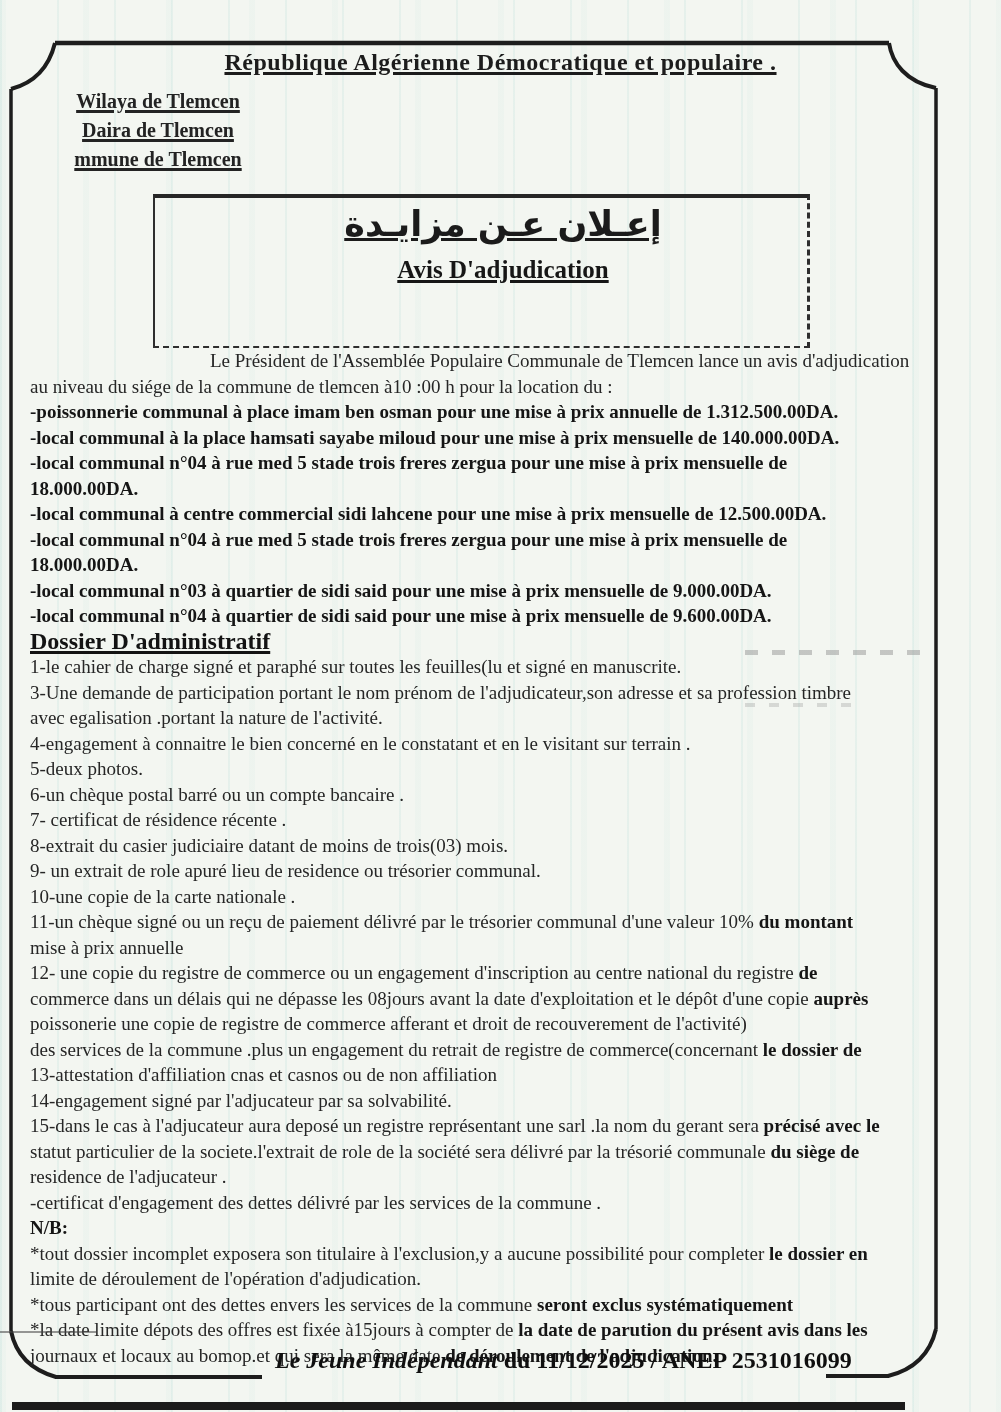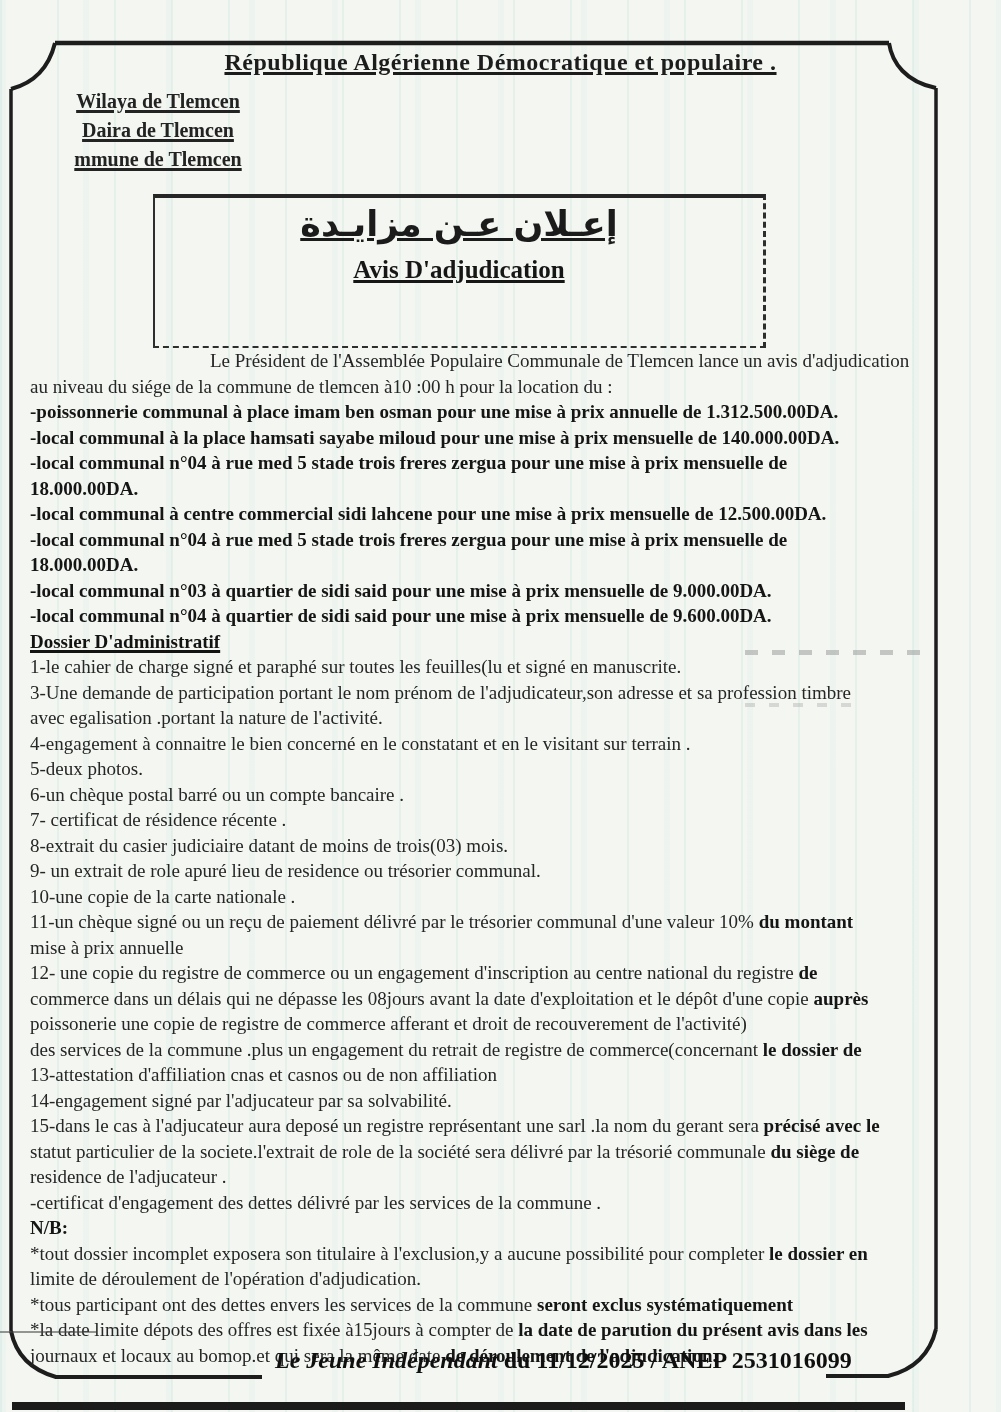--- a/index.html
+++ b/index.html
@@ -29,40 +29,41 @@
   }
   .admin div{text-decoration:underline;text-decoration-thickness:2.5px;}
 
   .notice-box{
     position:absolute;left:153px;top:194px;width:608px;height:148px;
     border-top:4px solid #262626;
     border-left:2px solid #2e2e2e;
     border-right:3px dashed #2e2e2e;
     border-bottom:2px dashed #2e2e2e;
     text-align:center;
+    padding-left:44px;
   }
   .arabic-title{
     margin-top:6px;
     font-family:"DejaVu Sans", sans-serif;
     font-size:35px;font-weight:bold;color:#1b1b1b;
     text-decoration:underline;text-decoration-thickness:3px;
   }
   .french-title{
     margin-top:12px;font-size:25px;font-weight:bold;color:#161616;
     text-decoration:underline;text-decoration-thickness:2.5px;
   }
 
   .body-text{position:absolute;left:30px;top:348px;width:906px;}
   .line{
     white-space:nowrap;overflow:hidden;
     height:25.5px;line-height:25.5px;font-size:19px;color:#262626;
   }
   .line.lot{font-weight:bold;color:#151515;}
   .line.heading{
-    font-weight:bold;font-size:19px;color:#131313;
+    font-weight:bold;font-size:24px;color:#131313;
     text-decoration:underline;text-decoration-thickness:2.5px;
   }
   .b{font-weight:bold;color:#151515;}
 
   .footer{
     position:absolute;top:1347px;left:275px;width:570px;text-align:center;
     font-size:24px;font-weight:bold;color:#0f0f0f;white-space:nowrap;
   }
   .footer .journal{font-style:italic;}
 

